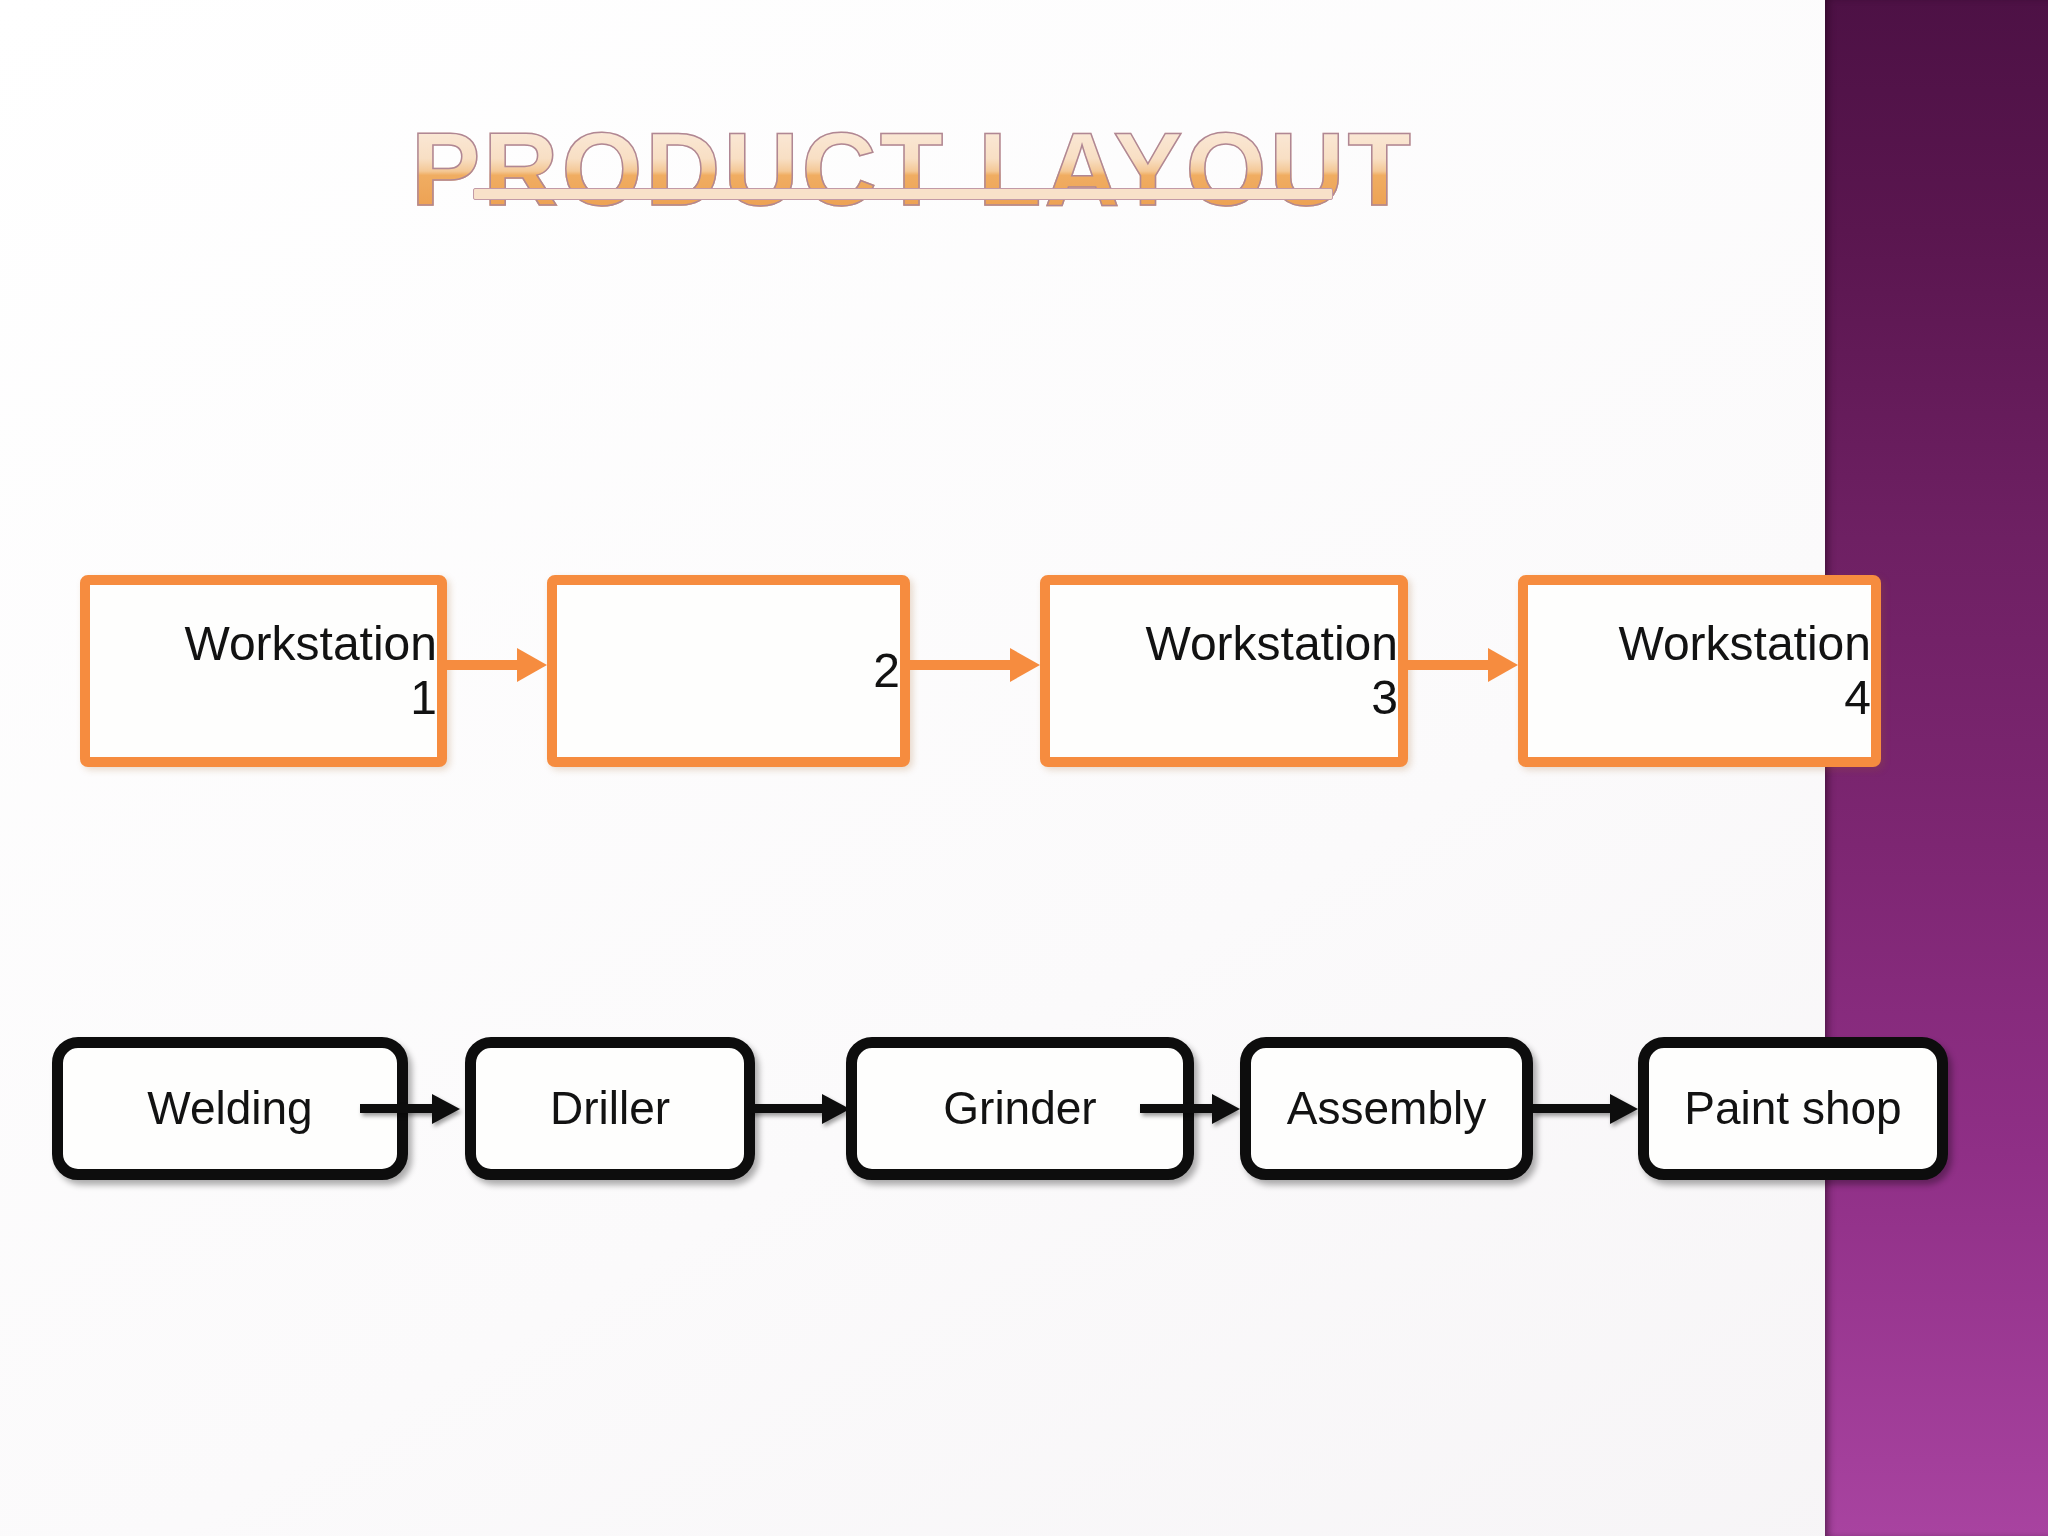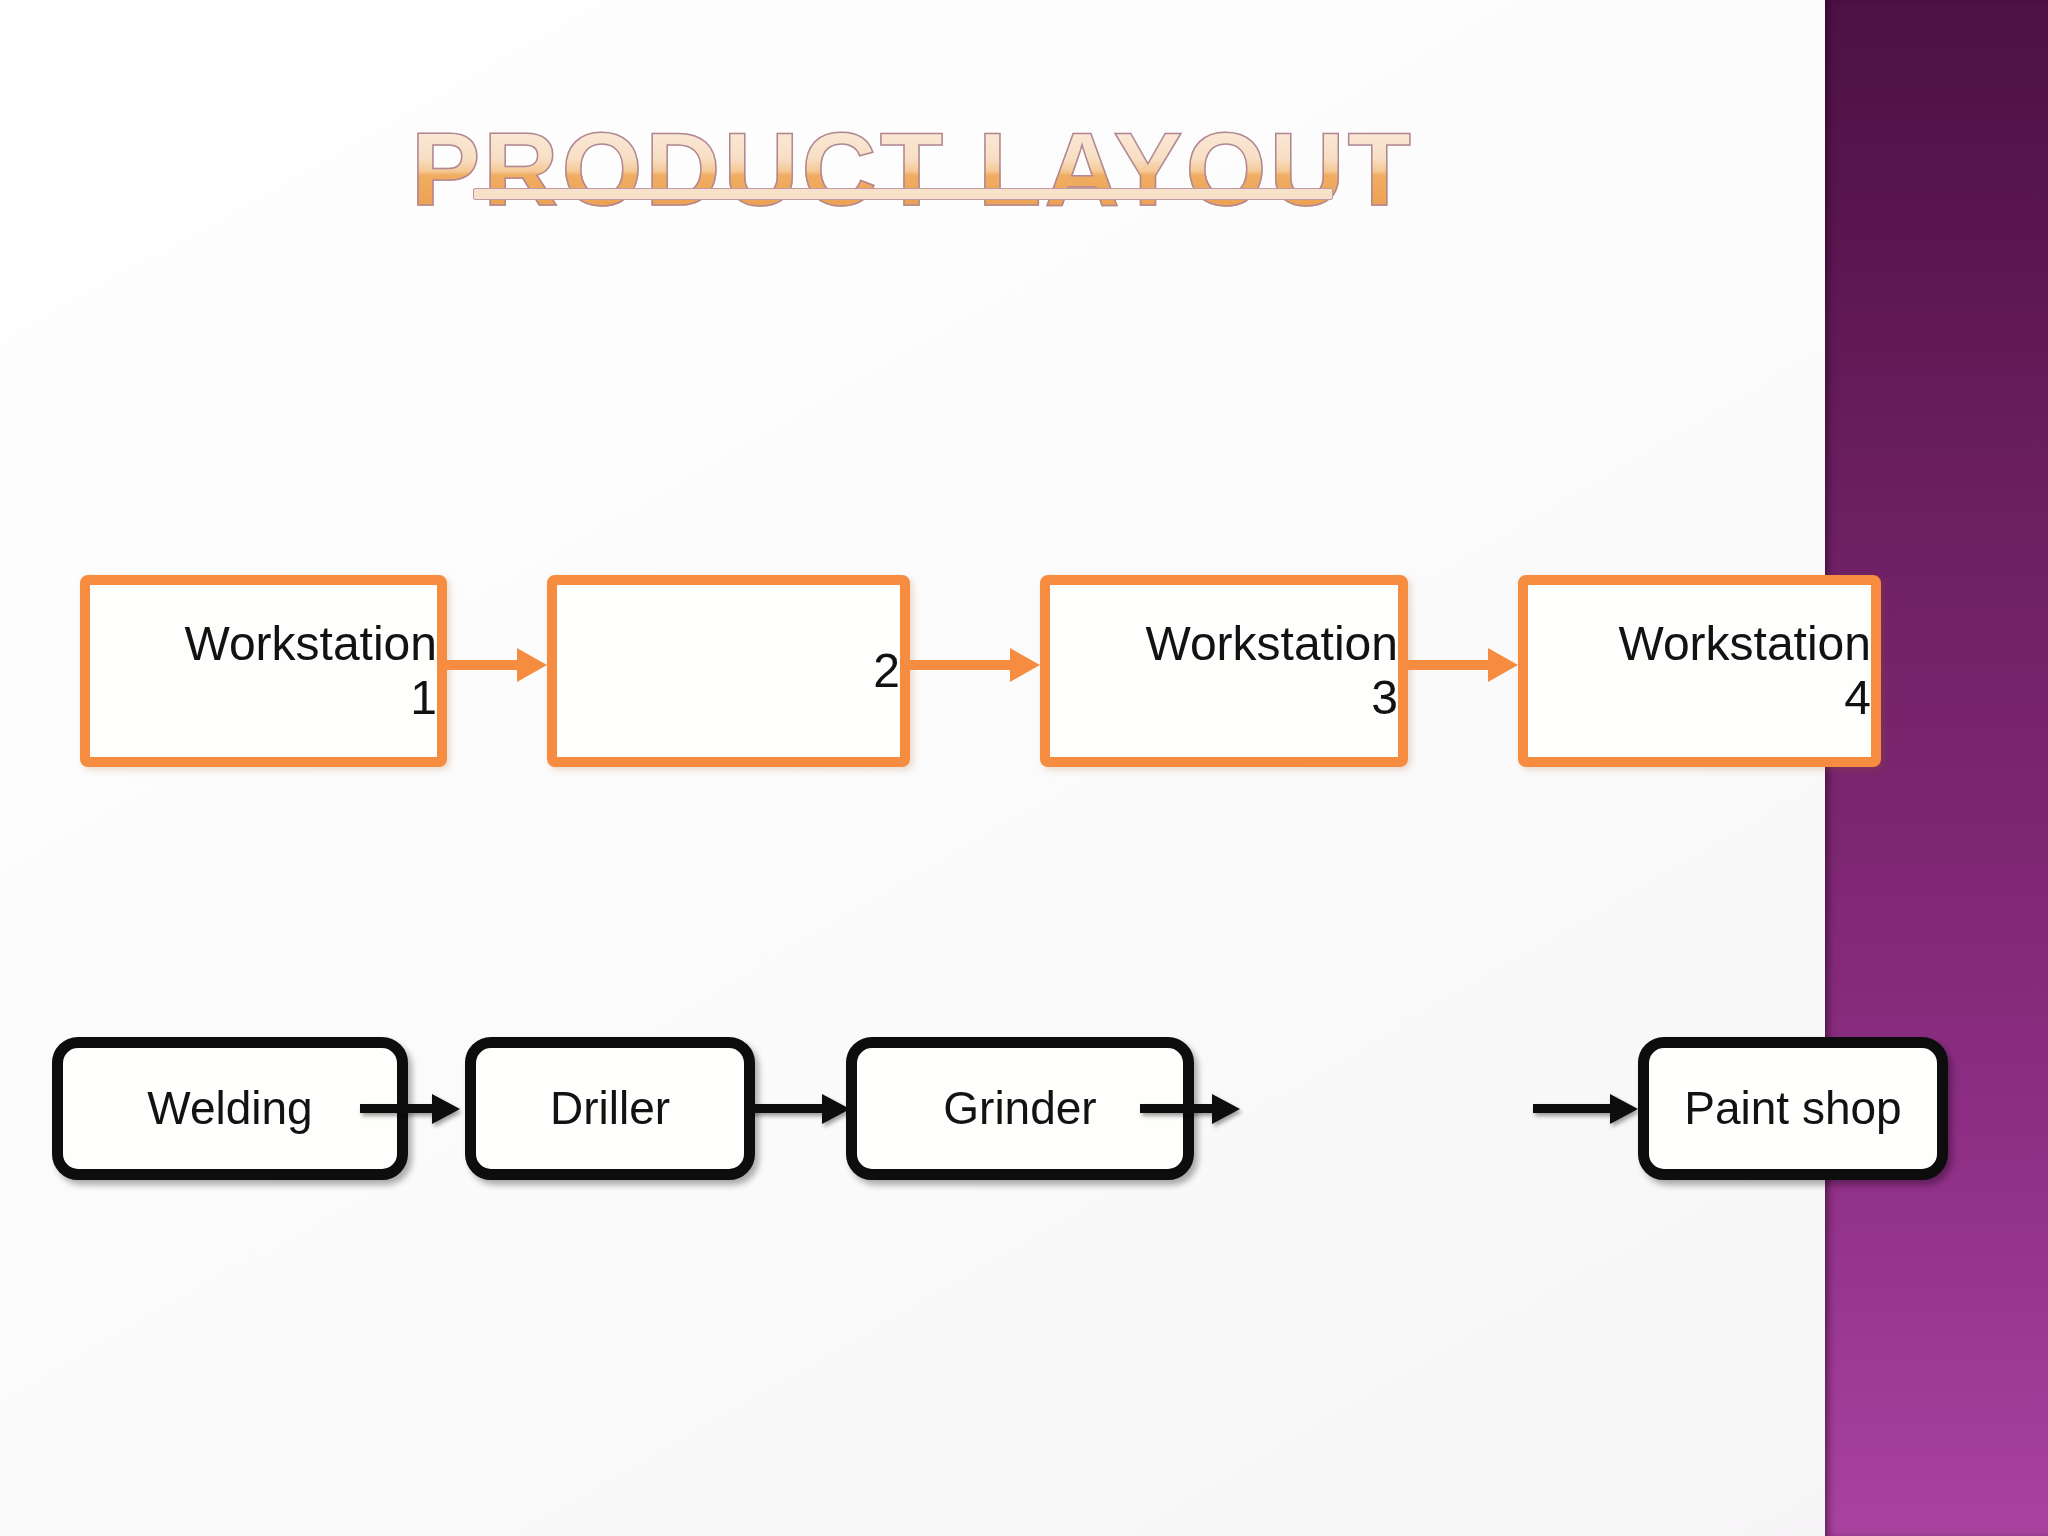--- a/index.html
+++ b/index.html
@@ -142,19 +142,22 @@
   <div class="flow-box proc-box" style="left:465px;width:290px;">
     <span>Driller</span>
   </div>
   <div class="arrow arrow-black" style="left:750px;width:72px;"></div>
 
   <div class="flow-box proc-box" style="left:846px;width:348px;">
     <span>Grinder</span>
   </div>
   <div class="arrow arrow-black" style="left:1140px;width:72px;"></div>
 
+  <div class="flow-box proc-box" style="left:1240px;width:293px;">
+    <span>Assembly</span>
+  </div>
   <div class="arrow arrow-black" style="left:1533px;width:77px;"></div>
 
   <div class="flow-box proc-box" style="left:1638px;width:310px;">
     <span>Paint shop</span>
   </div>
 
 </div>
 
 </body></html>

